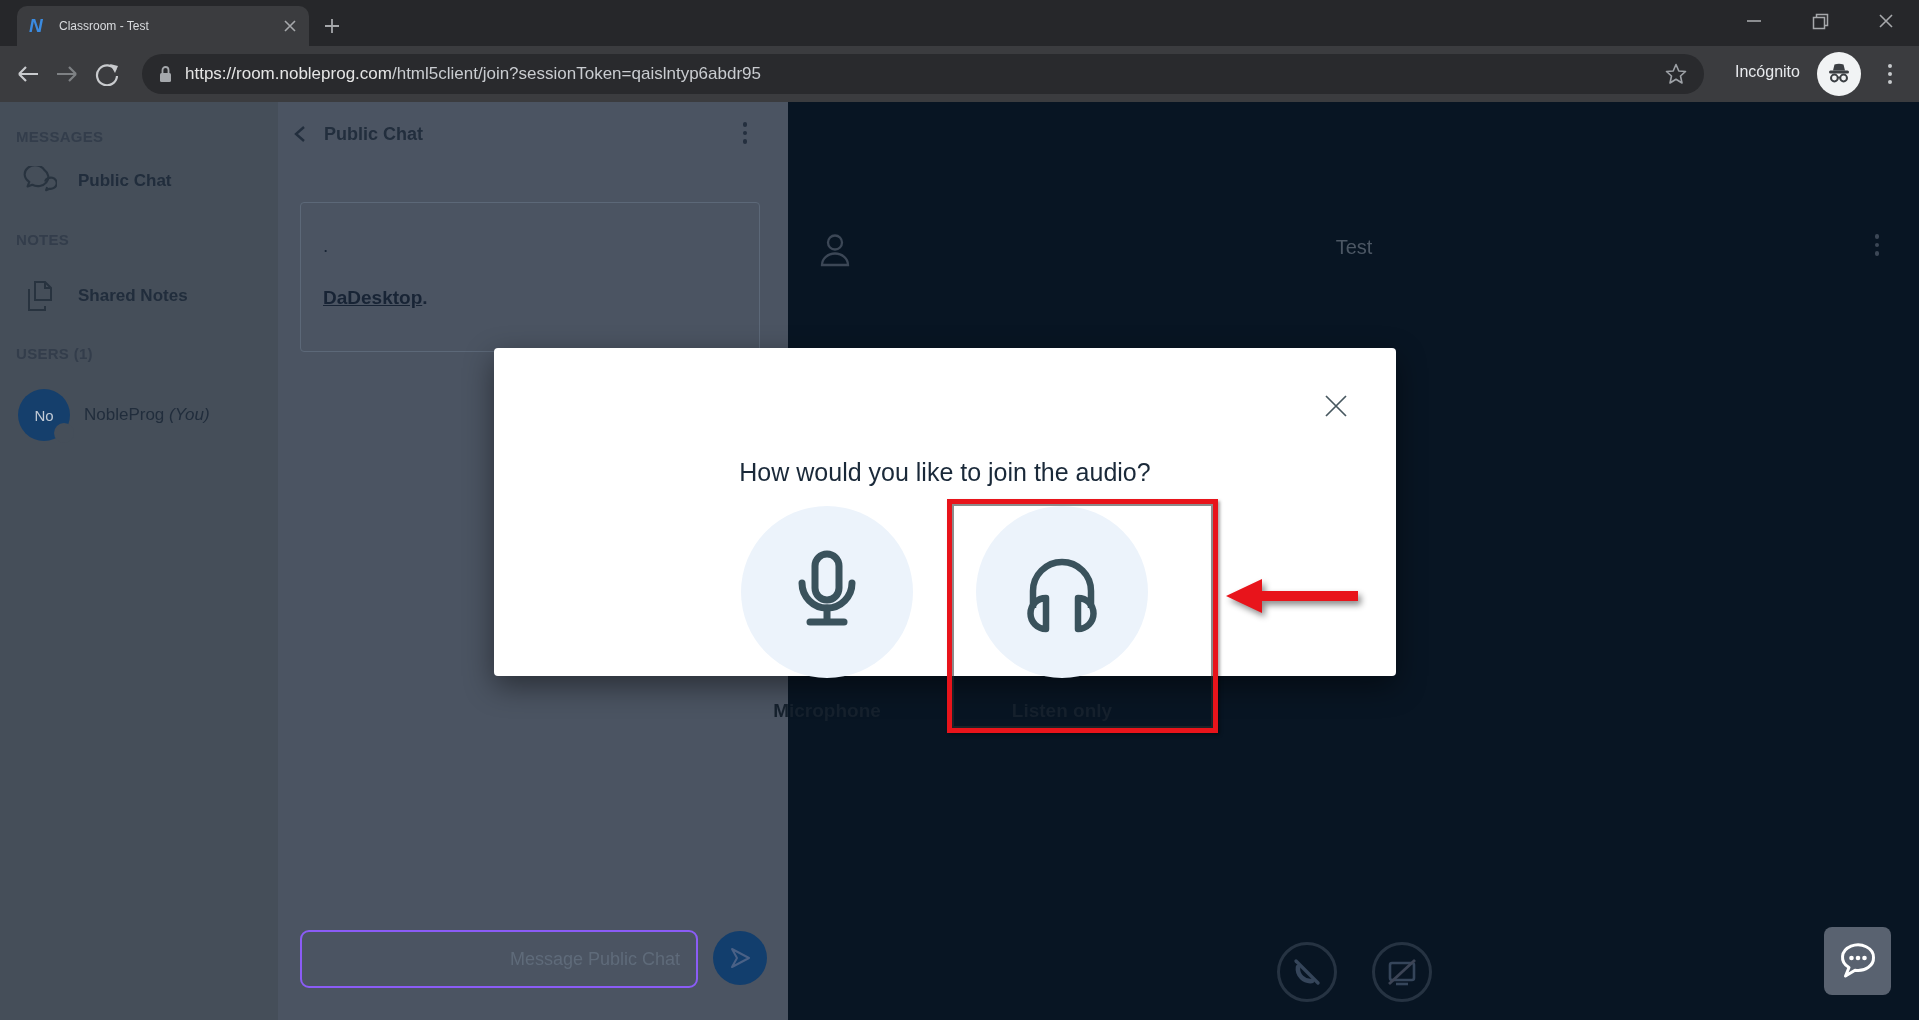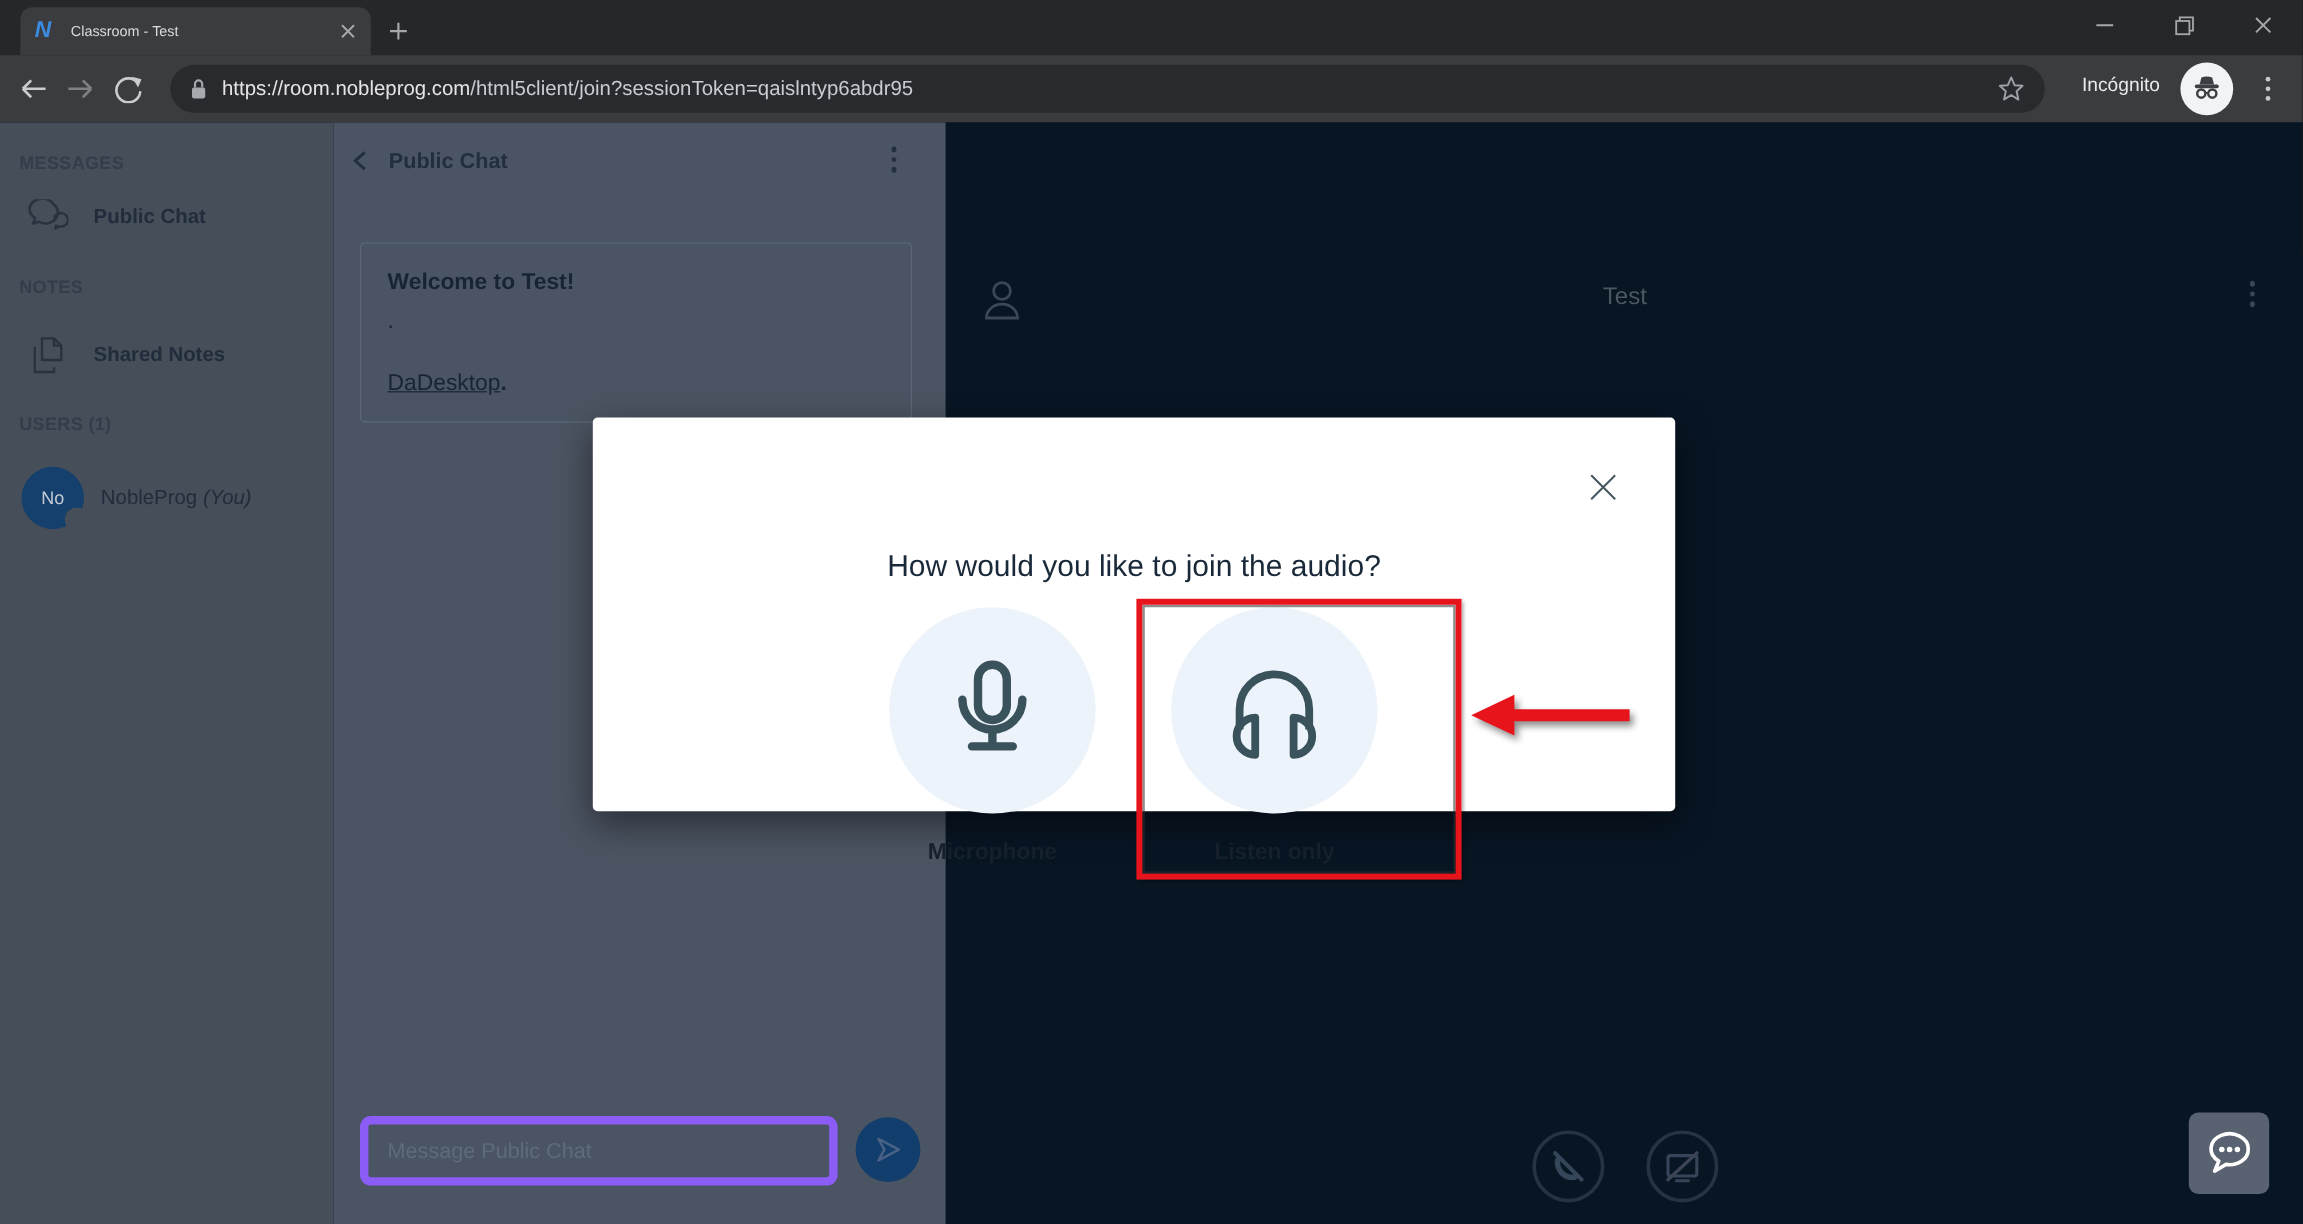--- a/index.html
+++ b/index.html
@@ -49,25 +49,25 @@
   .chat-title { color:#222e3d; font-weight:bold; font-size:18px; margin-left:14px; }
   .vdots { display:flex; flex-direction:column; gap:4px; align-items:center; width:30px; cursor:pointer; }
   .vdots i { width:4.5px; height:4.5px; border-radius:50%; background:#242f3e; }
   .chat-dots { position:absolute; left:452px; top:20px; }
   .welcome-box { position:absolute; left:22px; top:100px; width:460px; height:150px;
                  border:1px solid #5c6878; border-radius:4px; padding:22px 22px; }
   .w-line1 { color:#182435; font-size:19px; font-weight:600; }
   .w-line1 b { font-weight:800; }
   .w-dot { color:#182435; font-size:19px; margin-top:10px; }
   .w-link-row { margin-top:30px; }
-  .w-link { color:#182435; font-size:19px; font-weight:400; text-decoration:underline; cursor:pointer; }
+  .w-link { color:#182435; font-size:19px; font-weight:700; text-decoration:underline; cursor:pointer; }
   .w-link-suffix { color:#182435; font-size:19px; font-weight:600; }
   .chat-input { position:absolute; left:22px; top:828px; width:398px; height:58px; background:transparent;
-                border:7px solid #8b5cf6; border-radius:9px; padding:0 16px; font-size:18px; color:#c6cdd6;
-                font-family:"Liberation Sans", sans-serif; outline:none; }
+                border:2px solid #8b5cf6; border-radius:9px; padding:0 16px; font-size:18px; color:#c6cdd6;
+                font-family:"Liberation Sans", sans-serif; outline:none;text-align:right; }
   .chat-input::placeholder { color:#5f6b7a; opacity:1; }
   .send-btn { position:absolute; left:435px; top:829px; width:54px; height:54px; border-radius:50%;
               background:#123e6d; display:flex; align-items:center; justify-content:center; cursor:pointer; }
 
   .main-title { position:absolute; left:1354px; top:134px; transform:translateX(-50%); color:#4c5764; font-size:20px; }
   .person-ic { position:absolute; left:816px; top:128px; }
   .main-dots { position:absolute; left:1862px; top:132px; }
   .main-dots i { background:#3c4756; }
   .circ-btn { position:absolute; width:60px; height:60px; border-radius:50%; border:3px solid #263342;
               display:flex; align-items:center; justify-content:center; cursor:pointer; }
@@ -223,21 +223,20 @@
         </span>
         <span class="chat-title" style="margin-left:2px">Public Chat</span>
       </div>
       <span class="vdots chat-dots">
           <i></i>
           <i></i>
           <i></i>
         </span>
 
       <div class="welcome-box">
-        <div class="w-line1"><span>Welcome to </span><b>Test</b><span>!</span></div>
         <div class="w-dot">.</div>
         <div class="w-link-row"><span class="w-link">DaDesktop</span><span class="w-link-suffix">.</span></div>
       </div>
 
       <input class="chat-input" type="text" placeholder="Message Public Chat" style="">
       <span class="send-btn">
         <svg width="26" height="26" viewBox="0 0 26 26" fill="none">
             <path d="M5 4 L22 13 L5 22 L10 13 Z" stroke="#4a6186" stroke-width="2" stroke-linejoin="round"></path>
           </svg>
       </span>

